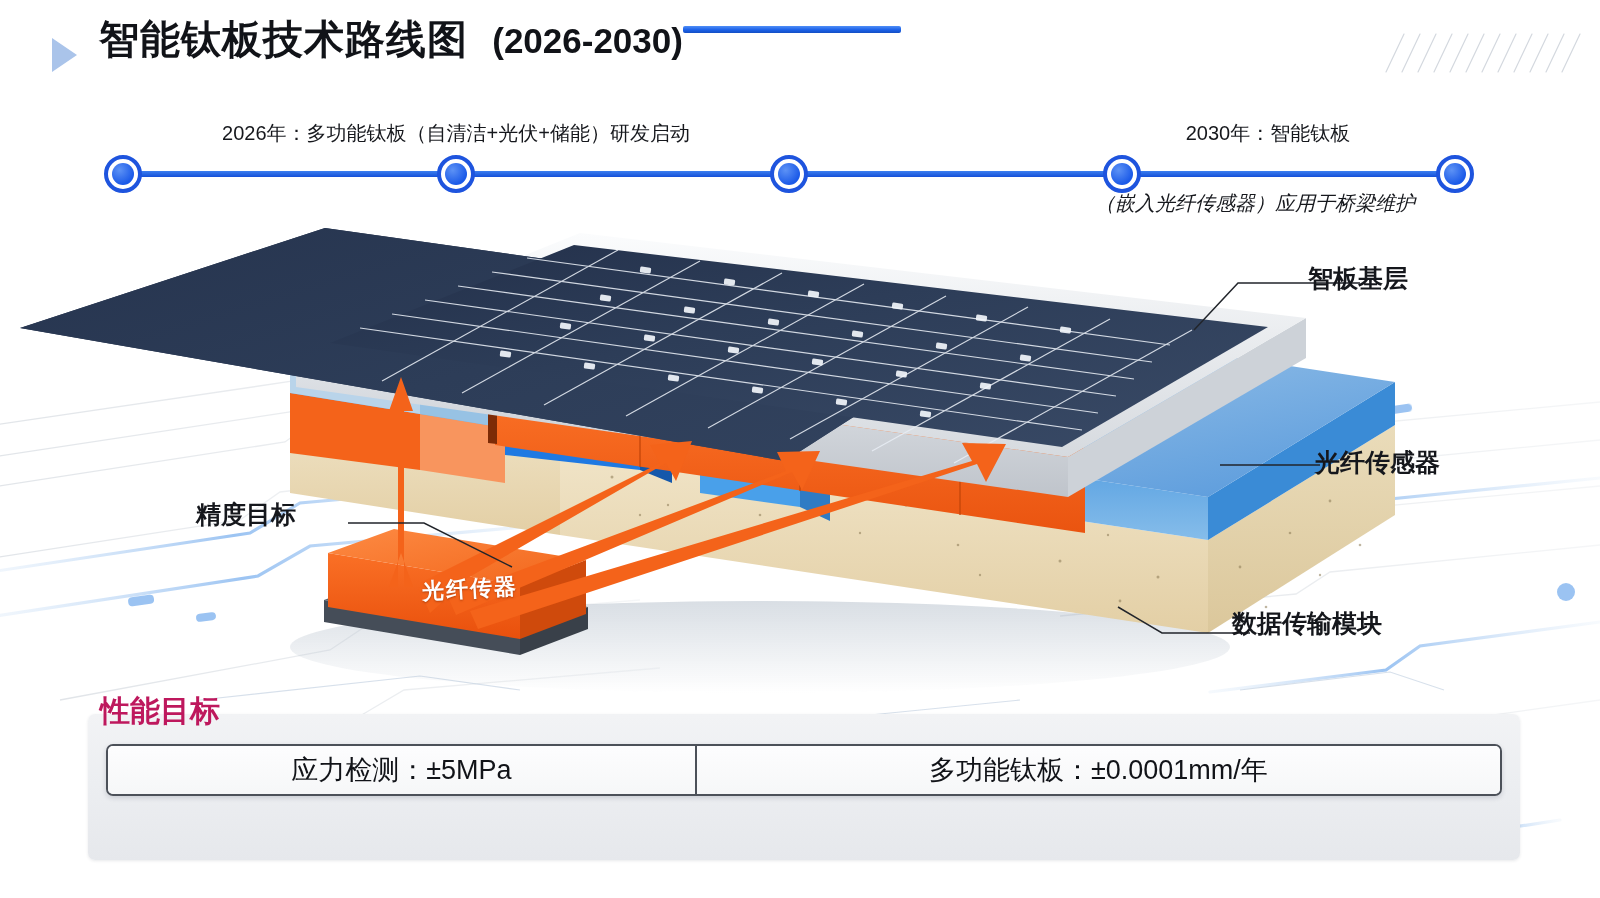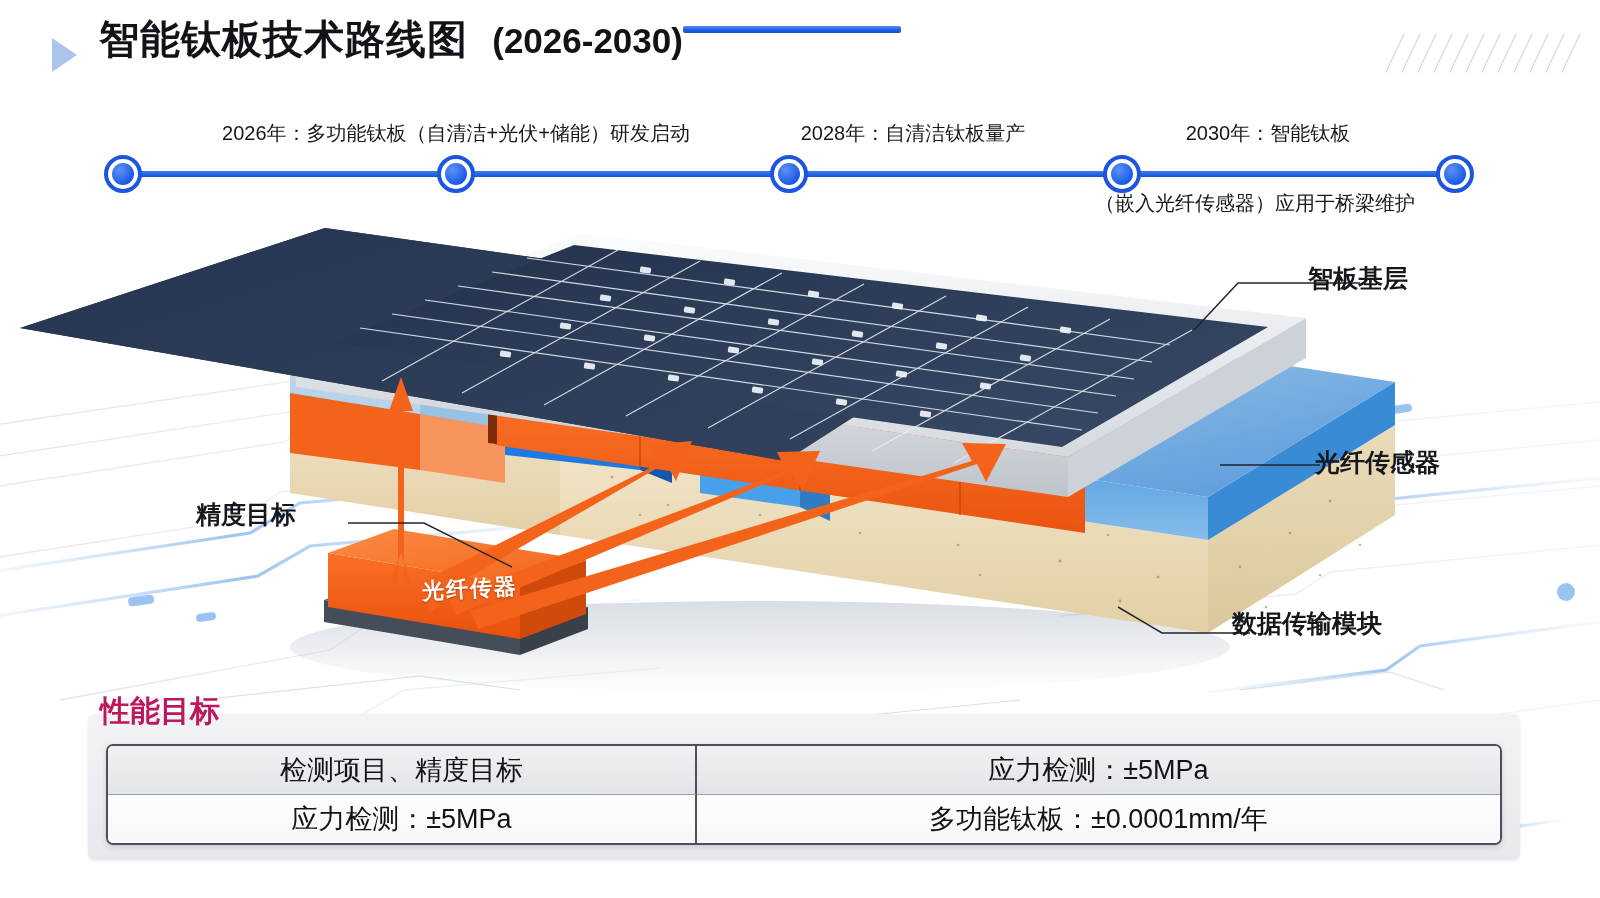--- a/index.html
+++ b/index.html
@@ -95,21 +95,21 @@
   }
   .tl-label {
     position: absolute;
     font-size: 20px;
     color: #16181d;
     white-space: nowrap;
     font-weight: 500;
     transform: translateX(-50%);
   }
   .tl-label.above { top: 10px; }
-  .tl-label.below { top: 80px; }
+  .tl-label.below { top: 80px; font-style: italic; }
 
   
   .illustration {
     position: absolute;
     left: 0; top: 215px;
     width: 1600px; height: 490px;
     z-index: 3;
   }
   .ill-svg { position: absolute; inset: 0; width: 1600px; height: 490px; }
 
@@ -266,21 +266,20 @@
 <div class="timeline">
   <div class="tl-line"></div>
 
   <div class="tl-node" style="left:123px"></div>
   <div class="tl-node" style="left:456px"></div>
   <div class="tl-node" style="left:789px"></div>
   <div class="tl-node" style="left:1122px"></div>
   <div class="tl-node" style="left:1455px"></div>
 
   <div class="tl-label above" style="left:456px">2026年：多功能钛板（自清洁+光伏+储能）研发启动</div>
-  <div class="tl-label above" style="left:913px">2028年：自清洁钛板量产</div>
   <div class="tl-label above" style="left:1268px">2030年：智能钛板</div>
   <div class="tl-label below" style="left:1255px">（嵌入光纤传感器）应用于桥梁维护</div>
 </div>
 
 <div class="illustration">
   <svg class="ill-svg" viewBox="0 0 1600 490">
     <defs>
       <linearGradient id="cellTop" x1="0" y1="0" x2="1" y2="1">
         <stop offset="0%" stop-color="#23304a"></stop>
         <stop offset="42%" stop-color="#2d3d58"></stop>
@@ -499,22 +498,18 @@
   <div class="anno" style="left:196px;  top:283px">精度目标</div>
 
   <div class="sensor-text" style="left:422px; top:359px">光纤传器</div>
 </div>
 
 <div class="perf-heading">性能目标</div>
 <div class="perf-panel"></div>
 
 <table class="perf-table">
   <tbody>
-    <tr class="head">
-      <td class="col-left">检测项目、精度目标</td>
-      <td class="col-right">应力检测：±5MPa</td>
-    </tr>
     <tr class="body">
       <td class="col-left">应力检测：±5MPa</td>
       <td class="col-right">多功能钛板：±0.0001mm/年</td>
     </tr>
   </tbody>
 </table>
 
 </body></html>

